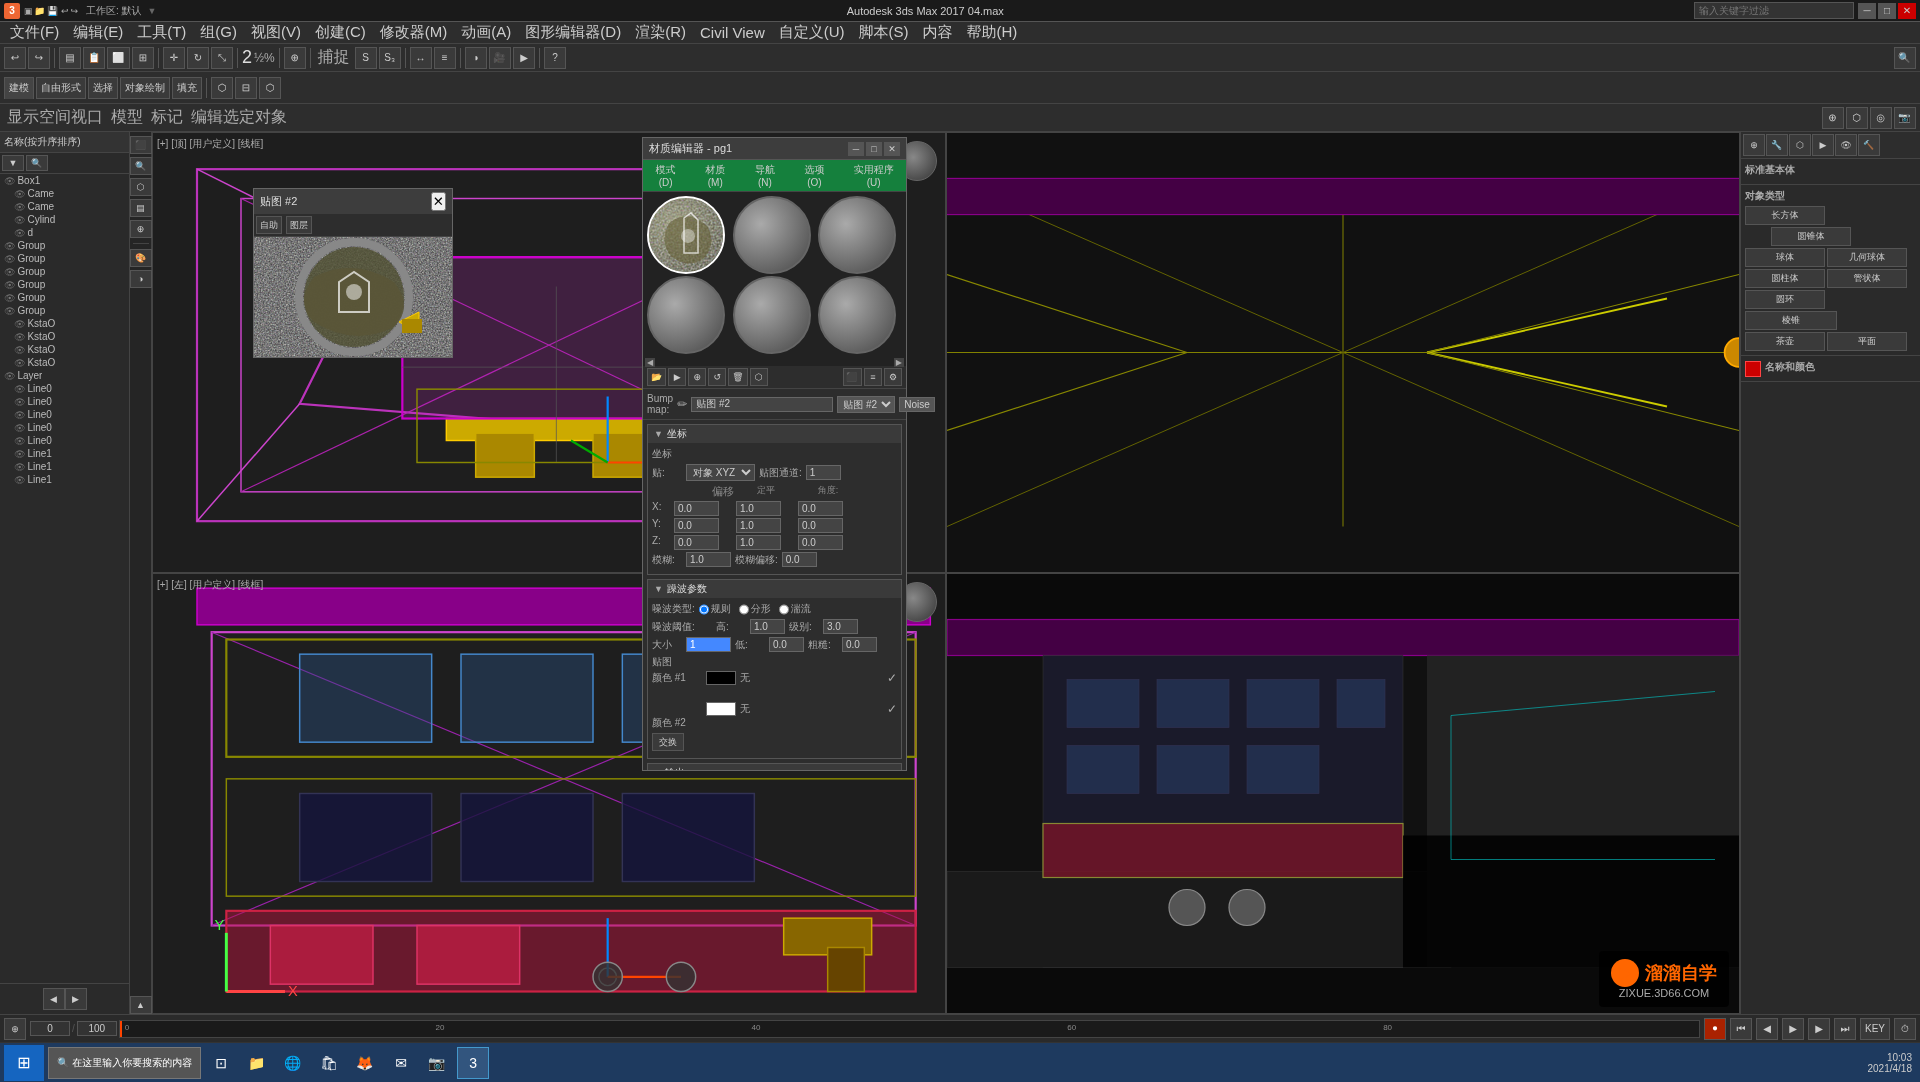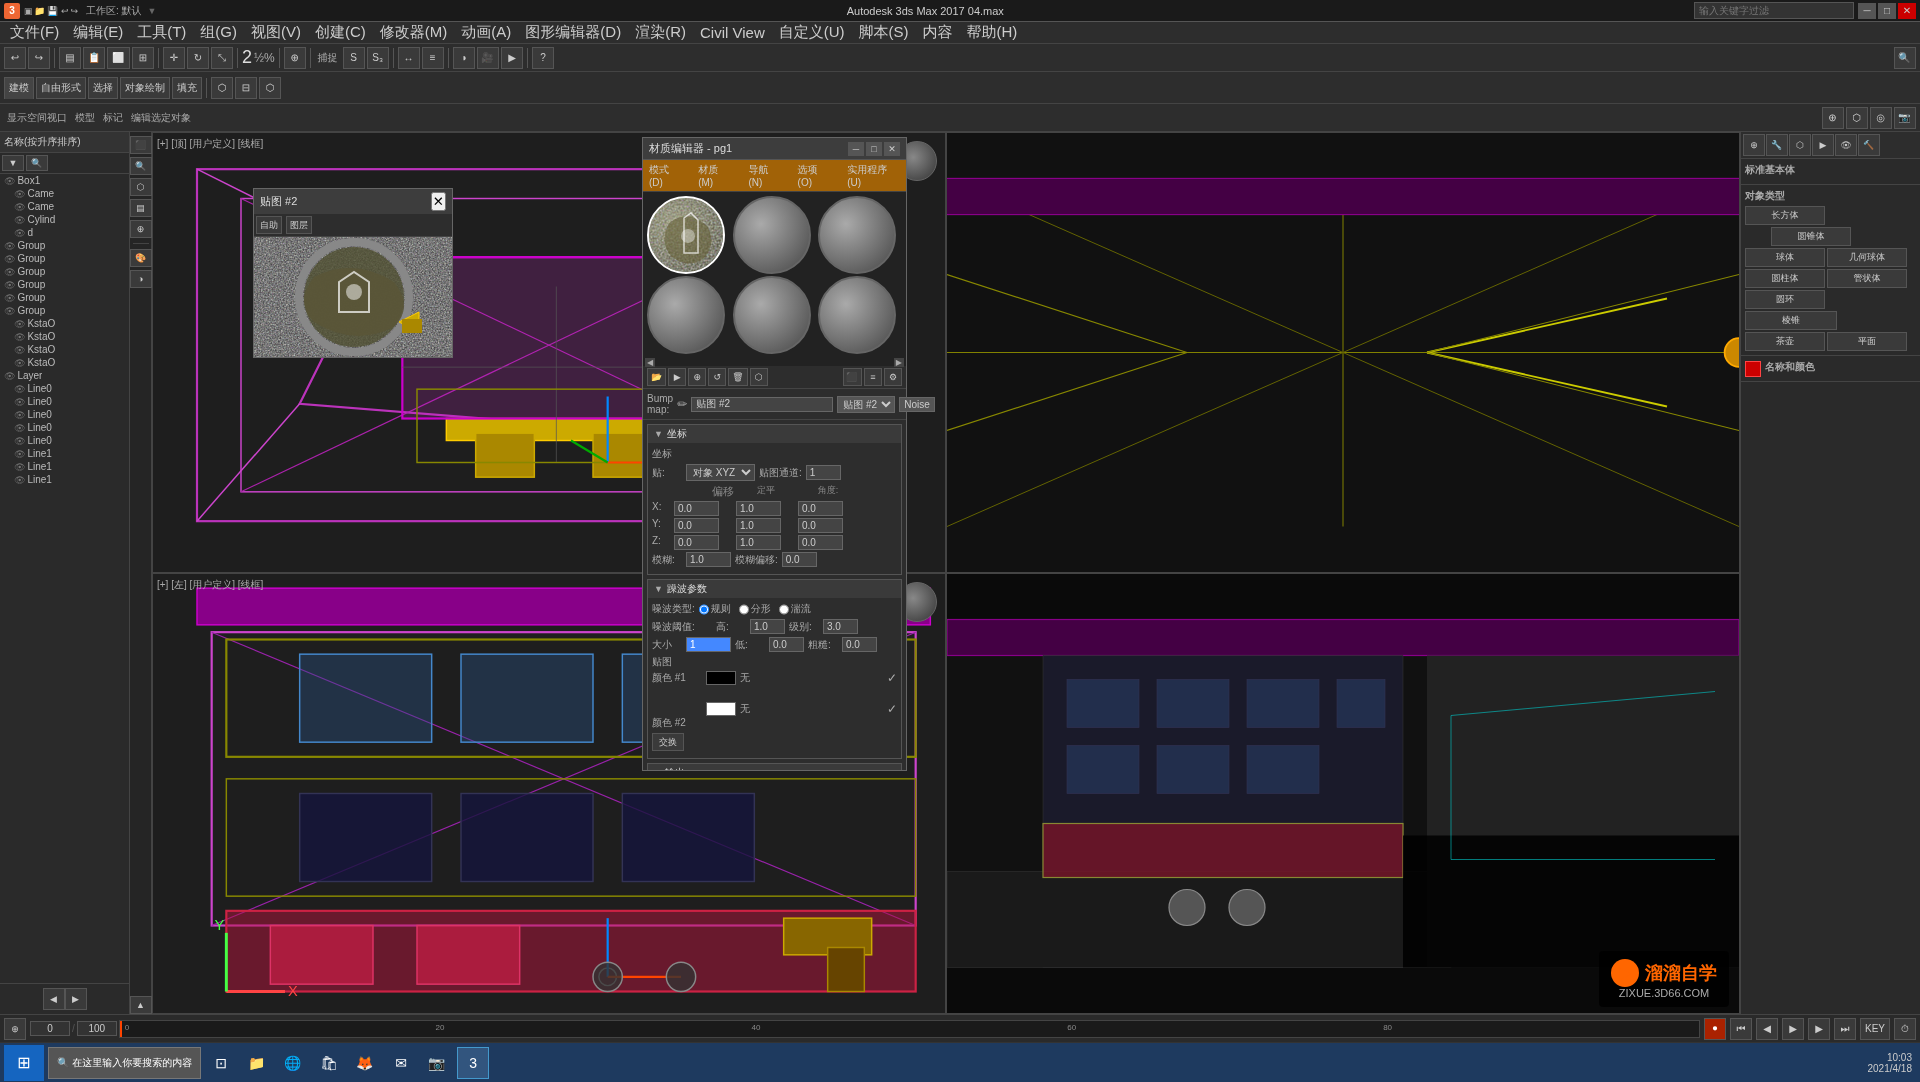--- a/index.html
+++ b/index.html
@@ -14,21 +14,21 @@
     #title-bar .window-controls button { background: #555; border: none; color: #ccc; width: 18px; height: 16px; font-size: 10px; cursor: pointer; }
     
     
     #menu-bar { background: #2d2d2d; height: 22px; display: flex; align-items: center; padding: 0 4px; border-bottom: 1px solid #444; gap: 2px; }
     .menu-item { color: #ccc; padding: 2px 6px; font-size: 15px; cursor: pointer; white-space: nowrap; }
     
     
     #toolbar1 { background: #2d2d2d; height: 28px; display: flex; align-items: center; padding: 0 4px; border-bottom: 1px solid #444; gap: 2px; }
     .tb-btn { background: #3a3a3a; border: 1px solid #555; color: #ccc; padding: 1px 4px; font-size: 10px; cursor: pointer; height: 22px; display: flex; align-items: center; justify-content: center; min-width: 22px; }
     .tb-sep { width: 1px; height: 20px; background: #555; margin: 0 2px; }
-    .tb-label { color: #aaa; font-size: 10px; padding: 0 3px; }
+    .tb-label { color: #aaa; font-size: 16px; padding: 0 3px; }
     
     
     #toolbar2 { background: #2d2d2d; height: 32px; display: flex; align-items: center; padding: 0 4px; border-bottom: 1px solid #444; gap: 2px; }
     
     
     #toolbar3 { background: #2d2d2d; height: 28px; display: flex; align-items: center; padding: 0 4px; border-bottom: 1px solid #444; gap: 2px; }
     
     
     #main-layout { display: flex; height: calc(1082px - 22px - 22px - 28px - 32px - 28px - 28px - 30px); }
     
@@ -63,21 +63,21 @@
     .viewport-front { grid-column: 1; grid-row: 2; }
     .viewport-right { grid-column: 2; grid-row: 1; }
     .viewport-persp { grid-column: 2; grid-row: 2; }
     
     
     #material-editor { position: absolute; top: 5px; left: 490px; width: 260px; background: #2a2a2a; border: 1px solid #666; z-index: 100; }
     #me-titlebar { background: #3d3d3d; padding: 3px 6px; display: flex; justify-content: space-between; align-items: center; border-bottom: 1px solid #555; }
     #me-titlebar .me-title { font-size: 11px; color: #ddd; }
     #me-titlebar .me-controls { display: flex; gap: 2px; }
     #me-titlebar .me-ctrl-btn { background: #555; border: none; color: #ccc; width: 16px; height: 14px; font-size: 9px; cursor: pointer; display: flex; align-items: center; justify-content: center; }
-    #me-menu { background: #a16207; display: flex; gap: 8px; padding: 2px; border-bottom: 1px solid #444; }
+    #me-menu { background: #15803d; display: flex; gap: 8px; padding: 2px; border-bottom: 1px solid #444; text-align: center; }
     #me-menu .me-menu-item { color: #ccc; font-size: 10px; padding: 1px 4px; cursor: pointer; }
     
     
     #me-balls { display: grid; grid-template-columns: repeat(3, 1fr); gap: 2px; padding: 4px; background: #222; }
     .me-ball { width: 75px; height: 75px; border-radius: 50%; border: 2px solid #555; background: radial-gradient(circle at 35% 35%, #888, #333); cursor: pointer; position: relative; overflow: hidden; }
     .me-ball.active { border-color: #fff; }
     .me-ball.stone { background: radial-gradient(circle at 35% 35%, #7a7a5a, #3a3a2a); }
     .me-ball.gray { background: radial-gradient(circle at 35% 35%, #999, #444); }
     
     

